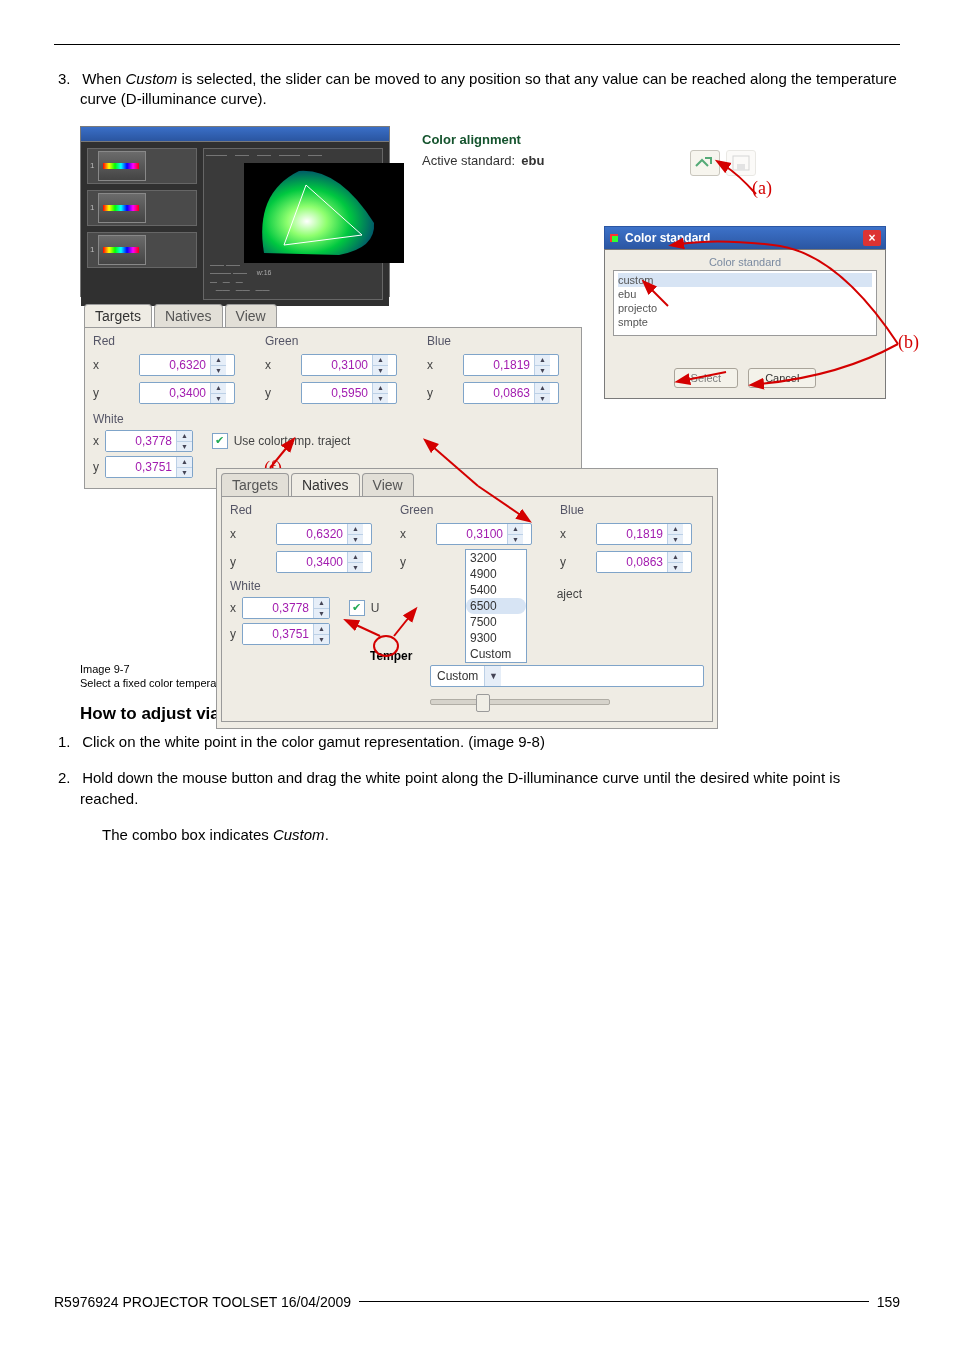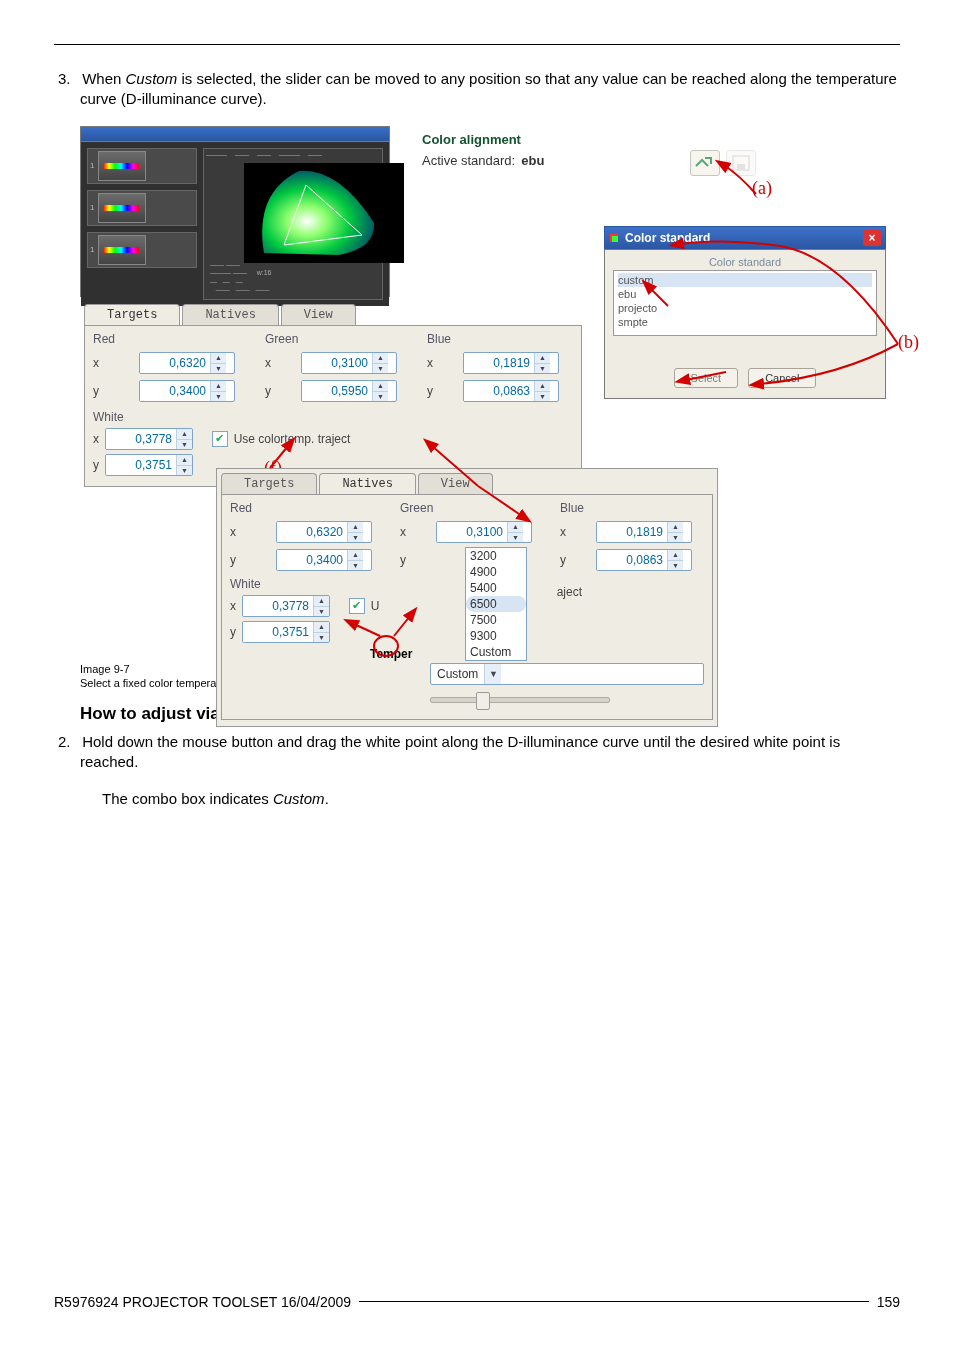--- a/index.html
+++ b/index.html
@@ -95,25 +95,24 @@
   }
   
   .tabsrow {
     display:flex; align-items:flex-end;
     margin-top:6px; padding:0 4px;
   }
   .tab {
     border:1px solid #9a9a9a; border-bottom:none;
     border-radius:4px 4px 0 0;
     background:#efece4;
-    padding:3px 22px;
-    font-size:12px; color:#333;
+    padding:3px 10px;
+    font-size:14px; color:#333;
     margin-right:2px;
     position:relative;
-    font-family:Liberation Mono, monospace;
   }
   .tab.inactive { background:#e2dfd7; color:#555; }
   .tabbody {
     margin:0 4px 6px 4px;
     border:1px solid #9a9a9a;
     background:#efece4;
     padding:6px 8px 10px 8px;
     position:relative;
   }
   
@@ -129,21 +128,21 @@
     display:flex; align-items:center;
     border:1px solid #7fa4c9;
     background:#fff;
     height:20px;
     border-radius:2px;
     overflow:hidden;
   }
   .spinbox input {
     border:none; width:62px; height:20px;
     text-align:right; padding:0 4px;
-    font-size:12px; color:#0369a1; background:#fff;
+    font-size:12px; color:#a21caf; background:#fff;
   }
   .spinbtns {
     display:flex; flex-direction:column;
     width:16px; height:20px;
   }
   .spinbtns div {
     flex:1; background:#e6eef8; border-left:1px solid #bcd0e6;
     font-size:7px; line-height:10px; text-align:center; color:#445;
   }
   .spinbtns div:first-child { border-bottom:1px solid #bcd0e6; }
@@ -606,20 +605,24 @@
   </div>
 
   <div class="caption">
     <span>Image 9-7</span><br>
     <span>Select a fixed color temperature</span>
   </div>
 
   <div class="h3">How to adjust via color gamut</div>
 
   <p class="body-para">
+    <span class="num">1.</span>
+    <span>Click on the white point in the color gamut representation. (image 9-8)</span>
+  </p>
+  <p class="body-para">
     <span class="num">2.</span>
     <span>Hold down the mouse button and drag the white point along the D-illuminance curve until the desired white point is reached.</span>
   </p>
   <p class="body-para" style="margin-left:48px;">
     <span>The combo box indicates </span><em>Custom</em><span>.</span>
   </p>
 </div>
 
 <div class="footer">
   <span>R5976924   PROJECTOR TOOLSET  16/04/2009</span>

